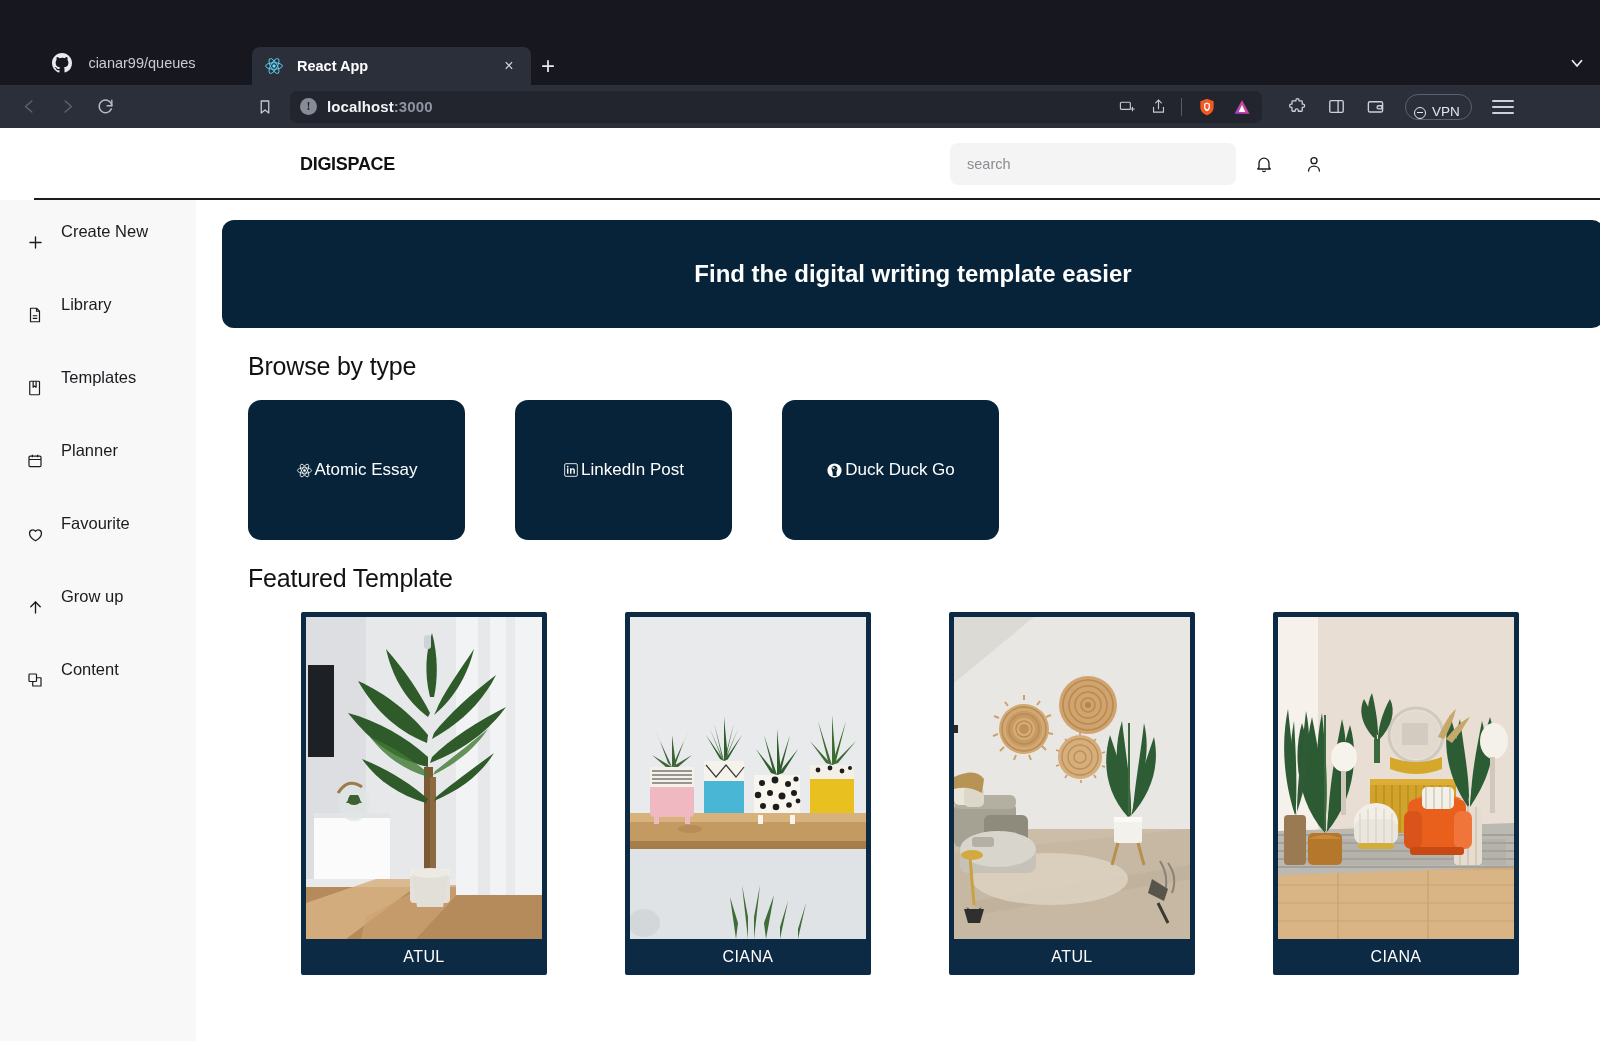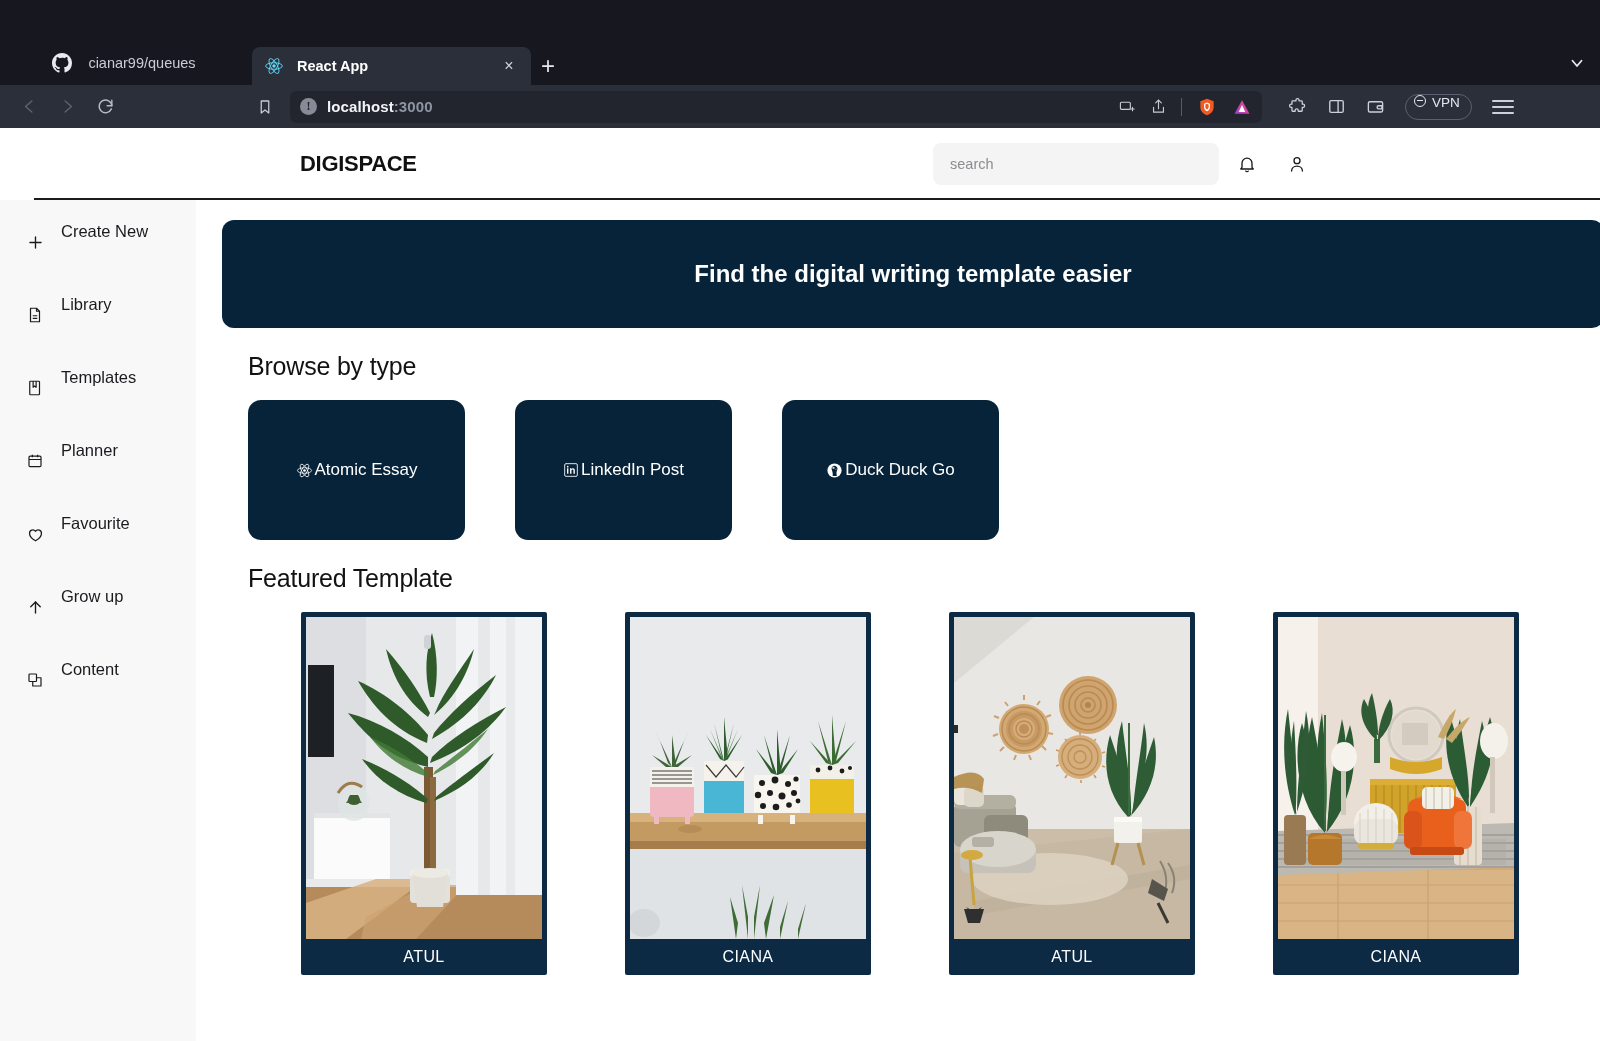--- a/index.html
+++ b/index.html
@@ -75,45 +75,45 @@
   .url-text .port { color: #8e94a1; font-weight: bold; }
   .url-actions { display: flex; align-items: center; gap: 14px; margin-left: auto; }
   .url-actions .icon { color: #c5cad6; display: flex; }
   .url-sep { width: 1px; height: 18px; background: #565c6b; }
   .brave-lion {
     width: 21px; height: 21px; display: flex; align-items: center; justify-content: center;
   }
   .right-icons { display: flex; align-items: center; gap: 20px; margin-left: 22px; }
   .right-icons .icon { color: #ccd1db; display: flex; }
   .vpn-pill {
-    display: flex; align-items: flex-start; gap: 6px;
+    display: flex; align-items: flex-end; gap: 6px;
     border: 1px solid #5a606f; border-radius: 14px;
     height: 26px; padding: 0 11px 0 8px; color: #e4e7ee; font-size: 13.5px;
   }
   .vpn-dot {
     width: 12px; height: 12px; border-radius: 50%;
     border: 1.6px solid #e4e7ee; display: flex; align-items: center; justify-content: center;
   }
   .vpn-dot::after { content: ""; width: 6px; height: 1.6px; background: #e4e7ee; }
   .hamburger { width: 22px; display: flex; flex-direction: column; gap: 4px; }
   .hamburger span { height: 2px; background: #ccd1db; border-radius: 1px; }
 
   
   #page { width: 1600px; height: 919px; background: #ffffff; position: relative; }
 
   .app-header {
     height: 72px; display: flex; align-items: center;
     padding: 0 0 0 300px; position: relative;
   }
   .logo {
-    font-size: 22px; font-weight: bold; letter-spacing: -0.3px; color: #111111;
+    font-size: 18px; font-weight: bold; letter-spacing: -0.3px; color: #111111;
     font-family: "Liberation Sans", sans-serif;
   }
   .header-right {
-    position: absolute; right: 281px; display: flex; align-items: center; gap: 0;
+    position: absolute; right: 264px; display: flex; align-items: center; gap: 0;
   }
   .search-box {
     width: 286px; height: 42px; background: #f4f4f5; border: none;
     border-radius: 8px; padding: 0 17px; font-size: 14.5px; color: #333;
     font-family: "Liberation Sans", sans-serif; outline: none;
   }
   .search-box::placeholder { color: #8c8c92; }
   .hdr-icon {
     width: 44px; display: flex; align-items: center; justify-content: center;
     color: #1a1a1a; margin-left: 6px;

